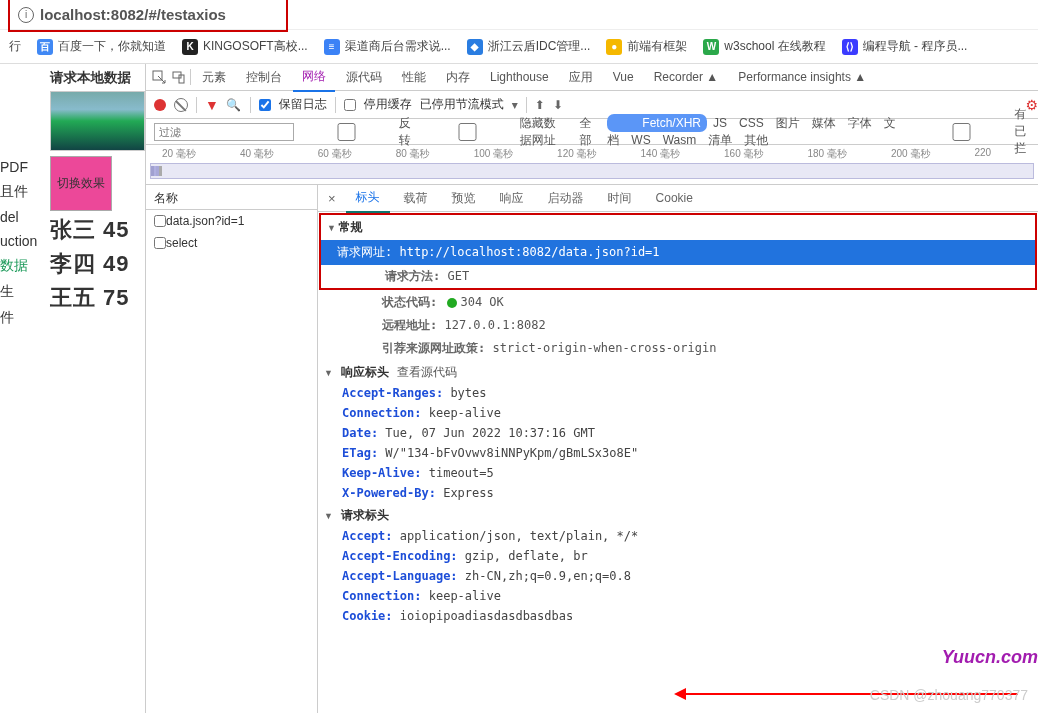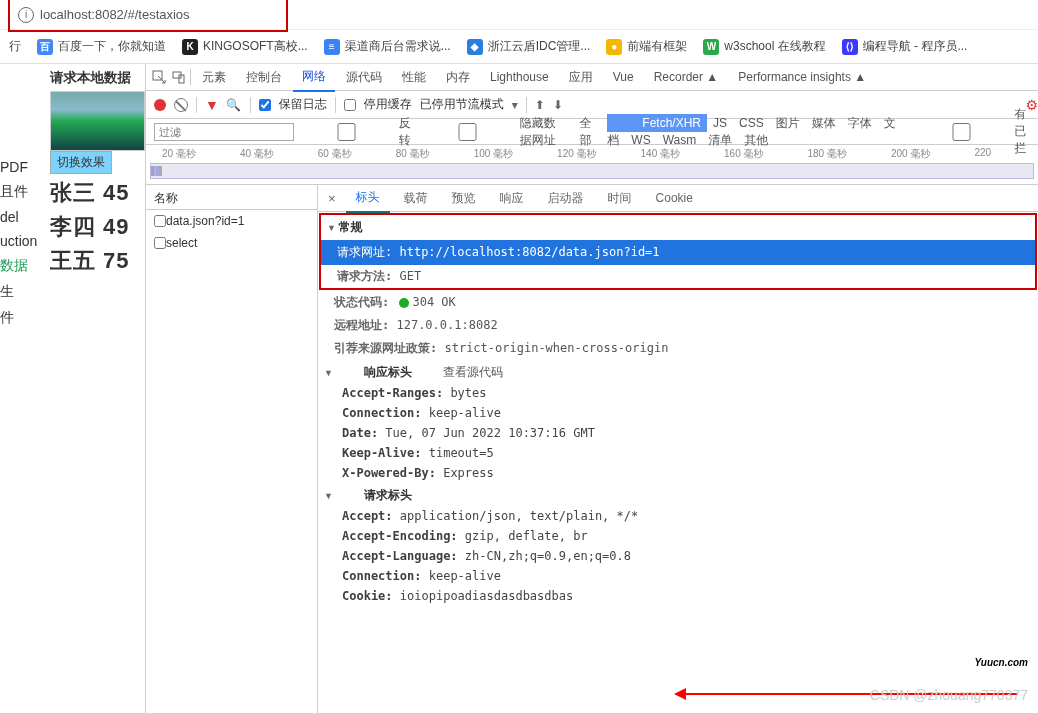--- a/index.html
+++ b/index.html
@@ -1,80 +1,80 @@
 <!DOCTYPE html>
 <html><head>
 <meta charset="utf-8">
 <style>
 * { margin: 0; padding: 0; box-sizing: border-box; }
 body { font-family: "Microsoft YaHei", "PingFang SC", Arial, sans-serif; font-size: 12px; color: #333; background: #fff; width: 1038px; height: 713px; overflow: hidden; position: relative; }
 .mono { font-family: Consolas, Menlo, monospace; }
 .url-bar { height: 30px; background: #fff; border-bottom: 1px solid #eee; display: flex; align-items: center; padding-left: 18px; position: relative; }
 .url-bar .circle-i { width:16px;height:16px;border:1px solid #666;border-radius:50%;display:flex;align-items:center;justify-content:center;font-size:10px;color:#666;margin-right:6px; }
-.url-text { font-size: 13px; color: #555; }
+.url-text { font-size: 15px; color: #555; font-weight: bold; }
 .url-box-hl { position: absolute; left: 8px; top: -2px; width: 280px; height: 34px; border: 2px solid #c00; pointer-events: none; }
 .bookmarks { height: 34px; display: flex; align-items: center; gap: 6px; padding-left: 4px; border-bottom: 1px solid #ddd; background: #fff; overflow: hidden; }
 .bm { display: flex; align-items: center; gap: 5px; font-size: 12px; color: #444; white-space: nowrap; padding: 3px 5px; }
 .bm .bico { width: 16px; height: 16px; border-radius: 3px; display: inline-flex; align-items: center; justify-content: center; color: #fff; font-size: 10px; font-weight: bold; }
 .main { display: flex; height: calc(100% - 64px); }
 .appcol { width: 45px; text-align: left; padding-right: 5px; padding-top: 95px; font-size: 14px; color: #333; }
 .appcol .item { margin-bottom: 8px; }
 .appcol .item.active { color: #1c9a5a; }
 .content { width: 100px; padding: 5px; }
 .content h3 { font-size: 13.5px; font-weight: bold; margin-bottom: 4px; }
 .content .img { width: 95px; height: 60px; background: linear-gradient(to bottom, #7aa 0%, #8bc 30%, #2a5 50%, #144 100%); border: 1px solid #ccc; }
-.content .btn { border: 1px solid #aaa; padding: 2px 6px; font-size: 12px; background: #7dd3fc; display: inline-block; }
+.content .btn { border: 1px solid #aaa; padding: 18px 6px; font-size: 12px; margin-top: 5px; background: #ec4899; display: inline-block; }
 .content .list { font-size: 22px; font-weight: bold; margin-top: 4px; letter-spacing: 1px; }
 .devtools { flex: 1; border-left: 1px solid #ccc; display: flex; flex-direction: column; }
 .dt-tabs { height: 27px; display: flex; align-items: center; border-bottom: 1px solid #ccc; padding-left: 4px; gap: 2px; font-size: 12px; color: #555; }
 .dt-tabs .tab { padding: 5px 9px; cursor: pointer; }
-.dt-tabs .tab.sel { color: #1d4ed8; border-bottom: 2px solid #1a73e8; }
+.dt-tabs .tab.sel { color: #a21caf; border-bottom: 2px solid #1a73e8; }
 .dt-tabs .icobox { width:18px;height:18px;display:flex;align-items:center;justify-content:center; }
 .dt-toolbar { height: 28px; display: flex; align-items: center; border-bottom: 1px solid #ccc; padding-left: 8px; gap: 8px; font-size: 12px; color: #333; }
 .dt-toolbar .rec { width:12px;height:12px;background:#d33;border-radius:50%; }
 .dt-toolbar .noenter { width:14px;height:14px;border:1.5px solid #777;border-radius:50%;position:relative; }
 .dt-toolbar .noenter:after{content:'';position:absolute;width:14px;height:1.5px;background:#777;transform:rotate(45deg);top:6px;left:-1px;}
 .dt-toolbar .funnel { color:#d33;font-size:14px; }
 .dt-toolbar .gear { color:#d33;font-size:14px; }
 .dt-toolbar .cb { width:12px;height:12px;accent-color:#1a73e8; }
 .sep { width: 1px; height: 16px; background: #ccc; }
 .dt-filter { height: 26px; display: flex; align-items: center; border-bottom: 1px solid #ccc; padding-left: 8px; gap: 6px; font-size: 12px; color: #555; }
 .dt-filter input { width: 140px; height: 18px; border: 1px solid #aaa; padding: 0 4px; font-size: 11px; background:#fff; }
 .filtertab { padding: 2px 6px; cursor:pointer; }
-.filtertab.sel { background: #5b96f7; color: #fff; border-radius: 0; padding-left: 35px; }
+.filtertab.sel { background: #5b96f7; color: #fff; border-radius: 7px; padding-left: 35px; }
 .dt-timeline { height: 40px; border-bottom: 1px solid #ccc; position: relative; overflow:hidden; }
 .dt-timeline .marks { display: flex; font-size: 10px; color: #888; padding-left: 16px; gap: 44px; padding-top: 2px; }
 .dt-timeline .track { height: 16px; background: linear-gradient(to right, #e8e8f5, #e8e8f5); margin: 2px 4px; border:1px solid #bbd; position:relative; }
 .dt-timeline .track:before { content:''; position:absolute; left:0; top:2px; width:3px; height:10px; background:#a0a0d0; box-shadow: 2px 0 #b0b0e0, 5px 0 #a8a8d8, 8px 0 #aaa; }
 .dt-body { flex: 1; display: flex; }
 .req-list { width: 172px; border-right: 1px solid #ccc; }
 .req-list .hdr { height: 25px; border-bottom: 1px solid #ccc; padding: 5px 8px; color: #333; }
 .req-list .item { padding: 4px 8px; display: flex; align-items: center; }
 .req-list .item input { width:12px;height:12px; }
 .dt-detail { flex: 1; display: flex; flex-direction: column; overflow-y:auto; }
 .dt-dtabs { height: 27px; display: flex; align-items: center; border-bottom: 1px solid #ccc; padding-left: 4px; gap: 4px; font-size: 12px; color: #666; }
 .dt-dtabs .x { padding: 4px 6px; color: #666; font-size: 13px; }
 .dt-dtabs .dtab { padding: 5px 10px; }
 .dt-dtabs .dtab.sel { color: #1a73e8; border-bottom: 2px solid #0f766e; }
 .hlbox { border: 2px solid #c00; margin: 1px; }
 .section-title { padding: 4px 6px; font-size: 12px; color: #333; font-weight: bold; }
 .section-title:before { content: "▼ "; font-size: 9px; color:#666; }
 .selrow { background: #2173de; color: #fff; padding: 4px 16px; font-size: 12px; }
-.row { padding: 3px 16px; font-size: 12px; color: #555; }
+.row { padding: 3px 16px; font-size: 12px; color: #555; margin-left: 48px; }
 .row b { color: #666; font-weight: bold; }
 .dot304 { width:10px;height:10px;background:#2a2;border-radius:50%;display:inline-block;margin:0 3px;vertical-align:middle; }
-.section2 { padding: 4px 6px 2px; font-weight: bold; color: #333; display:flex;align-items:center;gap:31px; }
+.section2 { padding: 4px 6px 2px; font-weight: bold; color: #333; display:flex;align-items:center;gap:8px; }
 .section2:before { content: "▼ "; font-size: 9px; color:#666; font-weight:normal; }
 .viewsrc { font-weight: normal; color: #555; font-size: 12px; }
 .hdr-row { padding: 3px 24px; font-size: 12px; color: #555; }
-.hdr-row .k { color: #404040; font-weight: bold; }
+.hdr-row .k { color: #1d4ed8; font-weight: bold; }
 .hdr-row .v { color: #444; }
 .arrow-annot { position: absolute; right: 20px; bottom: 18px; width: 340px; height: 2px; background: red; }
 .arrow-annot:before { content:''; position:absolute; left:-10px; top:-5px; border:6px solid transparent; border-right:12px solid red; }
-.watermark1 { position: absolute; right: 10px; bottom: 45px; color: #000000; font-size: 10px; font-style: italic; font-weight: bold; }
+.watermark1 { position: absolute; right: 0; bottom: 45px; color: #a21caf; font-size: 18px; font-style: italic; font-weight: bold; }
 .watermark2 { position: absolute; right: 10px; bottom: 10px; color: #ccc; font-size: 14px; }
 </style>
 </head>
 <body>
 
 <div class="url-bar">
   <span class="circle-i">i</span>
   <span class="url-text">localhost:8082/#/testaxios</span>
   <div class="url-box-hl"></div>
 </div>
@@ -258,20 +258,21 @@
         </div>
 
         <div class="section2">
           <span>响应标头</span>
           <span class="viewsrc">查看源代码</span>
         </div>
         <div id="resph">
             <div class="hdr-row mono"><span class="k">Accept-Ranges:</span> <span class="v">bytes</span></div>
             <div class="hdr-row mono"><span class="k">Connection:</span> <span class="v">keep-alive</span></div>
             <div class="hdr-row mono"><span class="k">Date:</span> <span class="v">Tue, 07 Jun 2022 10:37:16 GMT</span></div>
+            <div class="hdr-row mono"><span class="k">ETag:</span> <span class="v">W/"134-bFvOvwv8iNNPyKpm/gBmLSx3o8E"</span></div>
             <div class="hdr-row mono"><span class="k">Keep-Alive:</span> <span class="v">timeout=5</span></div>
             <div class="hdr-row mono"><span class="k">X-Powered-By:</span> <span class="v">Express</span></div>
           </div>
 
         <div class="section2">
           <span>请求标头</span>
         </div>
         <div id="reqh">
             <div class="hdr-row mono"><span class="k">Accept:</span> <span class="v">application/json, text/plain, */*</span></div>
             <div class="hdr-row mono"><span class="k">Accept-Encoding:</span> <span class="v">gzip, deflate, br</span></div>

